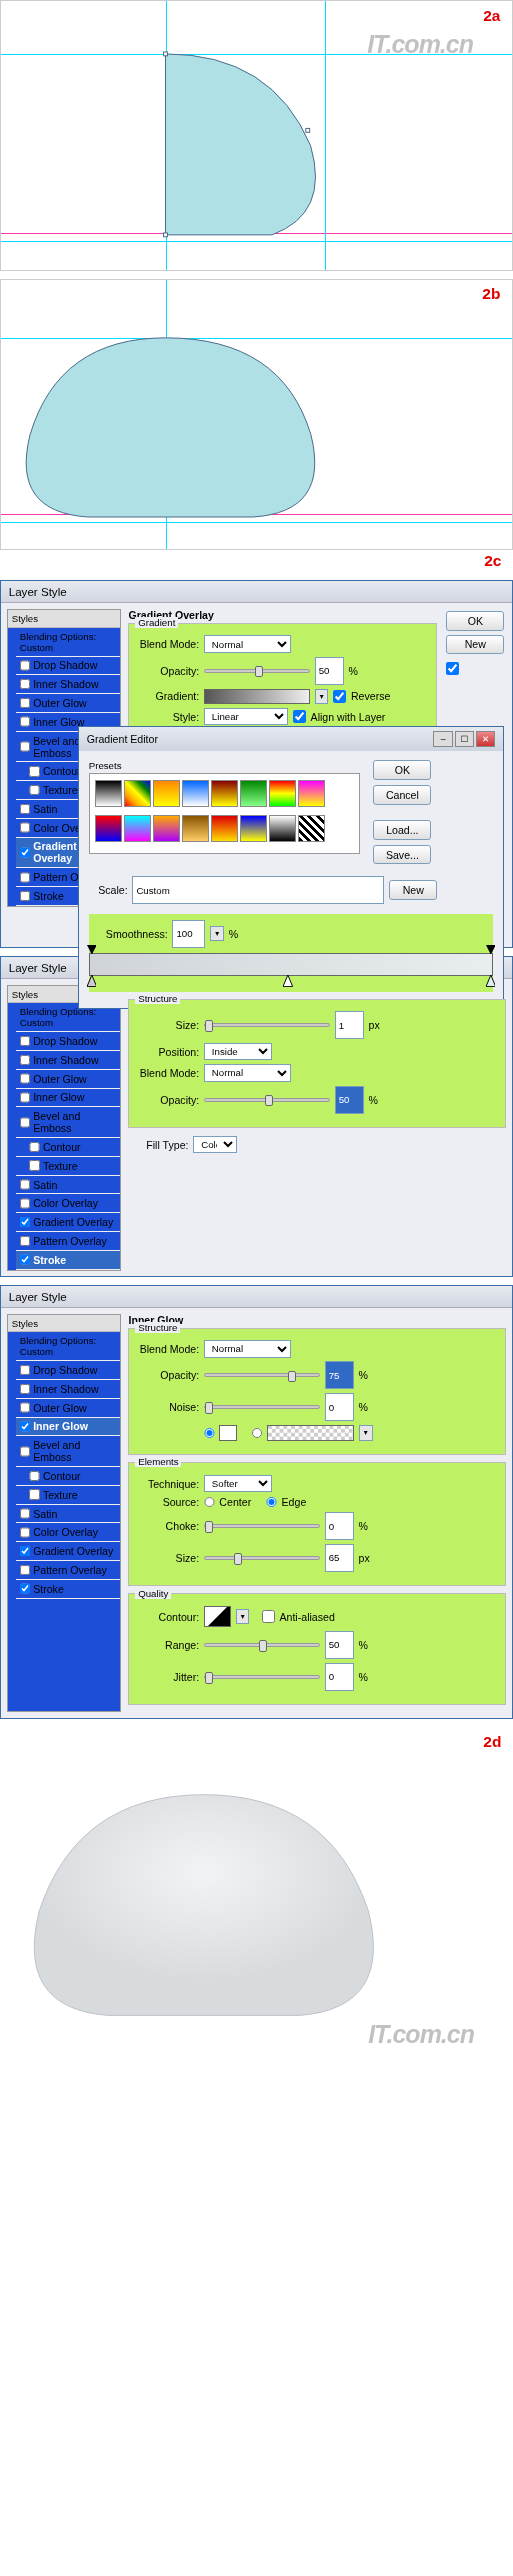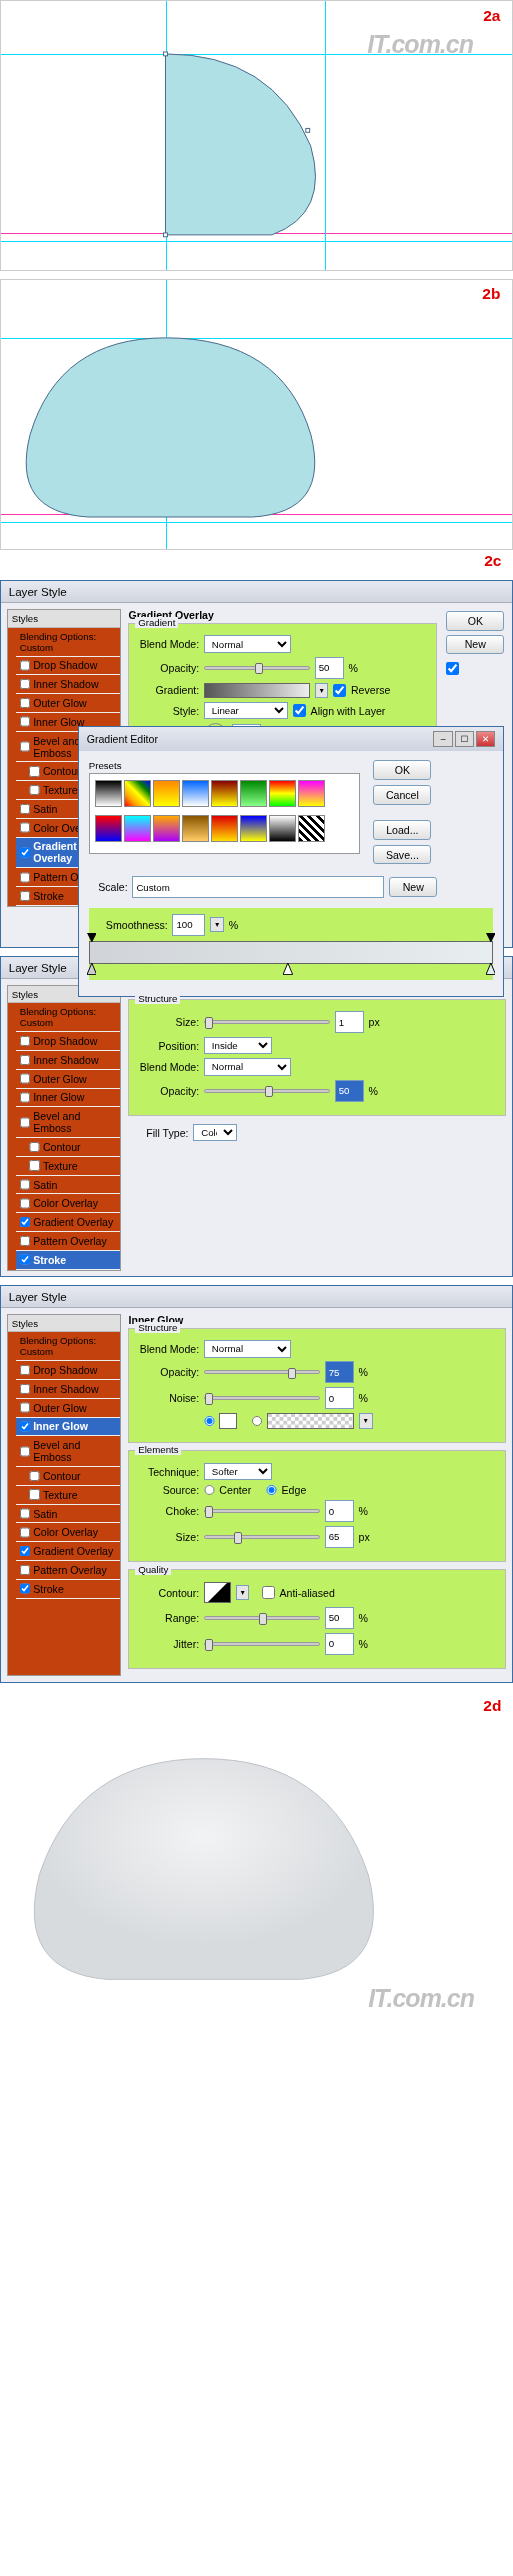--- a/index.html
+++ b/index.html
@@ -5,35 +5,35 @@
 * { box-sizing: border-box; margin: 0; padding: 0; font-family: Tahoma, sans-serif; font-size: 10.6px; }
 body { background: #fff; width: 513px; }
 .figure-panel { position: relative; border: 1px solid #ccc; background: #fff; }
 .fig-label { position: absolute; top: 5.8px; right: 11.6px; color: #e00000; font-size: 15.5px; font-weight: bold; }
 .watermark { position: absolute; color: #999; font-size: 25px; font-weight: bold; font-style: italic; letter-spacing: -1px; opacity: 0.6; }
 .guide-h { position: absolute; left: 0; right: 0; height: 1px; background: #00dfff; }
 .guide-v { position: absolute; top: 0; bottom: 0; width: 1px; background: #00dfff; }
 .dialog { border: 1px solid #3a6ea5; background: #eceef3; margin-top: 7.7px; }
 .dialog-title { background: linear-gradient(#e6e9f0,#d2d6e0); border-bottom: 1px solid #aab; padding: 3.9px 7.7px; font-size: 11.6px; }
 .dialog-body { display: flex; padding: 5.8px; gap: 7.7px; }
-.styles-panel { width: 114px; border: 1px solid #999; background: #c2410c; }
+.styles-panel { width: 114px; border: 1px solid #999; background: #1d4ed8; }
 .styles-header { background: #e0e0e0; padding: 2.9px 3.9px; border-bottom: 1px solid #bbb; font-size: 9.7px; }
 .style-row { padding: 2.9px 3.9px; border-bottom: 1px solid #eee; font-size: 9.7px; display: flex; align-items: center; gap: 2.9px; margin-left: 8px; }
 .style-row.active { background: #316ac5; color: #fff; }
 .style-row input[type=checkbox] { width: 10.6px; height: 10.6px; }
 .style-row.sub { padding-left: 13.6px; }
 .main-panel { flex: 1; }
 .section-title { font-weight: bold; margin-bottom: 1.9px; }
 .group { border: 1px solid #bbb; padding: 7.7px 9.7px 9.7px; margin-bottom: 7px; background: #bef264; position: relative; }
 .group-label { position: absolute; top: -6.8px; left: 5.8px; background: #eceef3; padding: 0 2.9px; font-size: 9.7px; }
 .form-row { display: flex; align-items: center; gap: 4.8px; margin: 3.9px 0; font-size: 9.7px; }
 .form-row label { width: 60px; text-align: right; }
 select, input[type=text] { border: 1px solid #7b9ebd; background: #fff; padding: 1px 2.9px; font-size: 9.7px; }
 select { height: 17.4px; }
-input[type=text] { height: 22px; }
+input[type=text] { height: 28px; }
 .slider { height: 3.9px; background: #ccc; border: 1px solid #999; border-radius: 1.9px; position: relative; }
 .slider-thumb { position: absolute; top: -3.9px; width: 7.7px; height: 11.6px; background: #e0e0e0; border: 1px solid #666; border-radius: 1.9px; }
 .grad-swatch { width: 106px; height: 15.5px; border: 1px solid #666; background: linear-gradient(90deg,#555,#eee); }
 .dropdown-btn { width: 13.6px; height: 15.5px; border: 1px solid #7b9ebd; background: #e6e6e6; display: flex; align-items: center; justify-content: center; font-size: 7.7px; }
 .btn { border: 1px solid #7b9ebd; background: linear-gradient(#fff,#e0e0e0); padding: 2.9px 11.6px; font-size: 10.6px; border-radius: 2.9px; min-width: 58px; text-align: center; }
 .grad-editor { position: absolute; left: 77px; width: 426px; border: 1px solid #3a6ea5; background: #eceef3; }
 .ge-title { background: linear-gradient(#e6e9f0,#cdd3e0); padding: 3.9px 7.7px; display: flex; justify-content: space-between; align-items: center; gap: 15px; }
 .ge-title-btns { display: flex; gap: 1.9px; }
 .ge-title-btns span { width: 19.4px; height: 15.5px; border: 1px solid #888; background: #ddd; display: flex; align-items: center; justify-content: center; font-size: 8.7px; }
 .close-x { background: linear-gradient(#e88,#c33) !important; color: #fff; }

